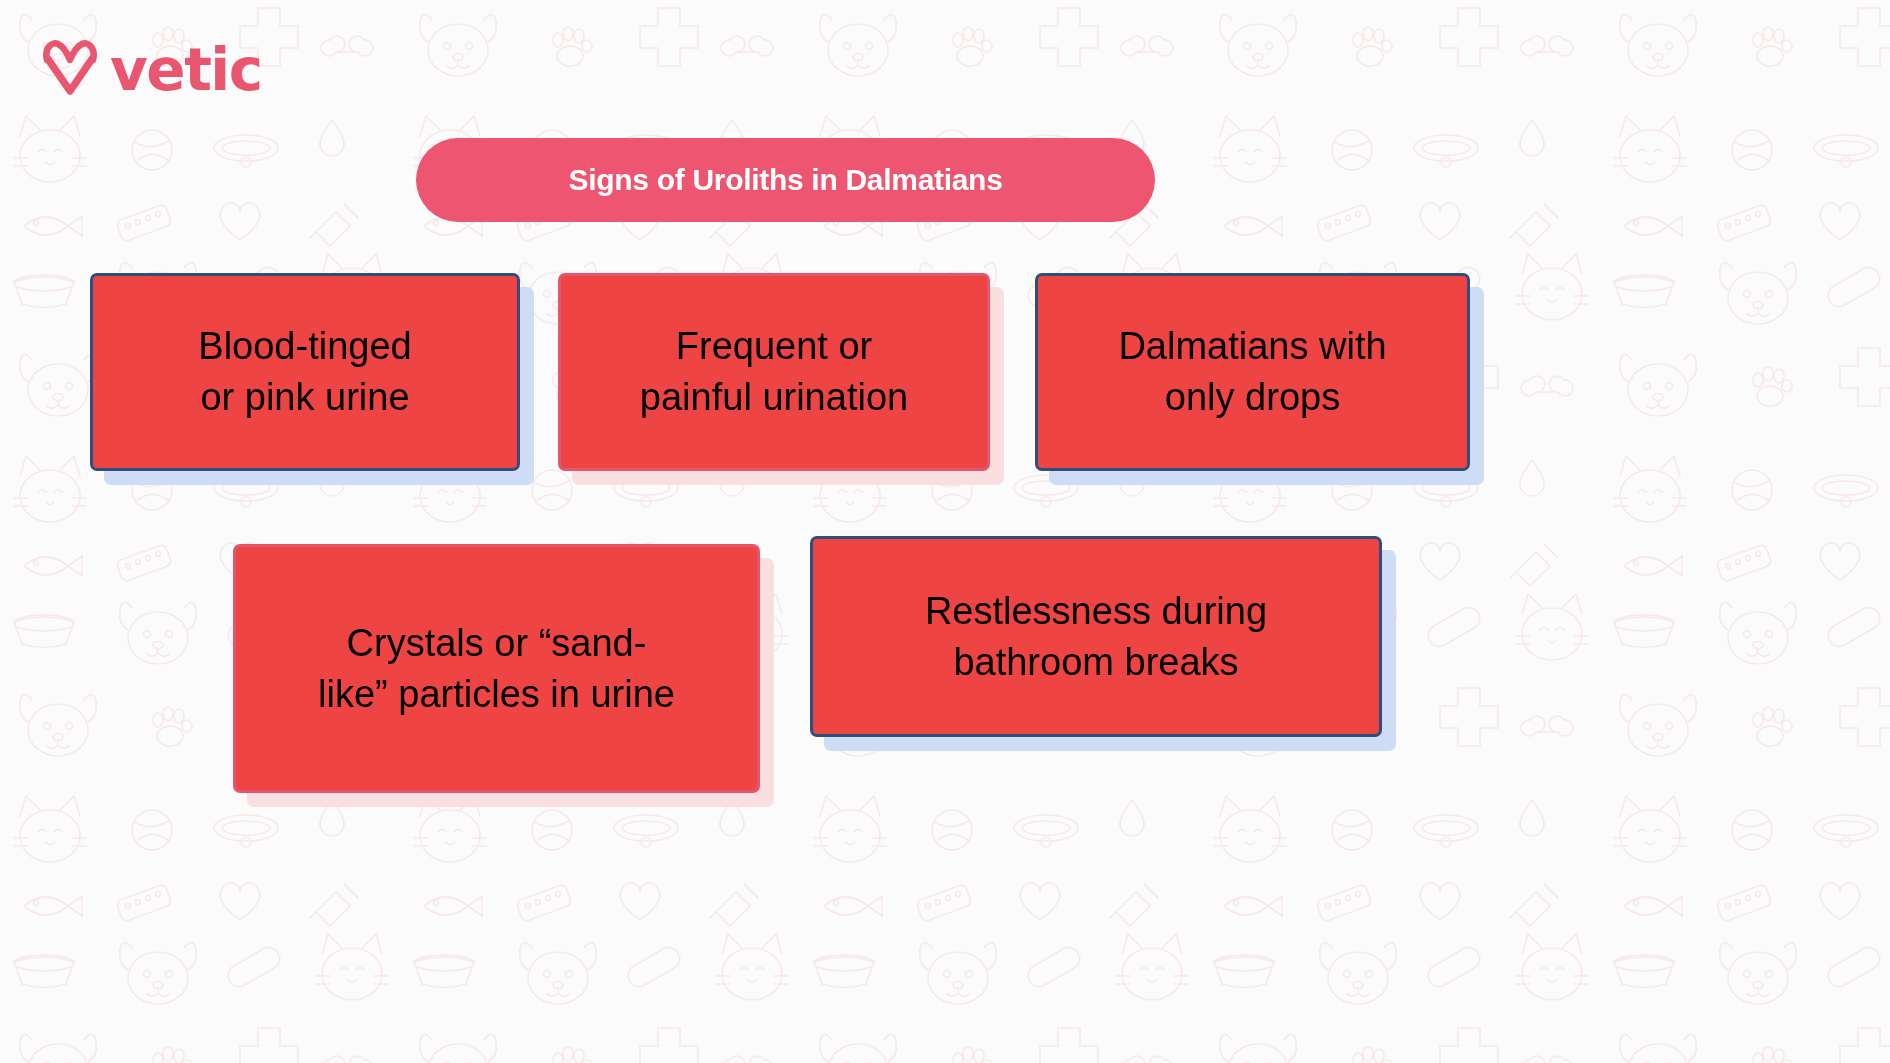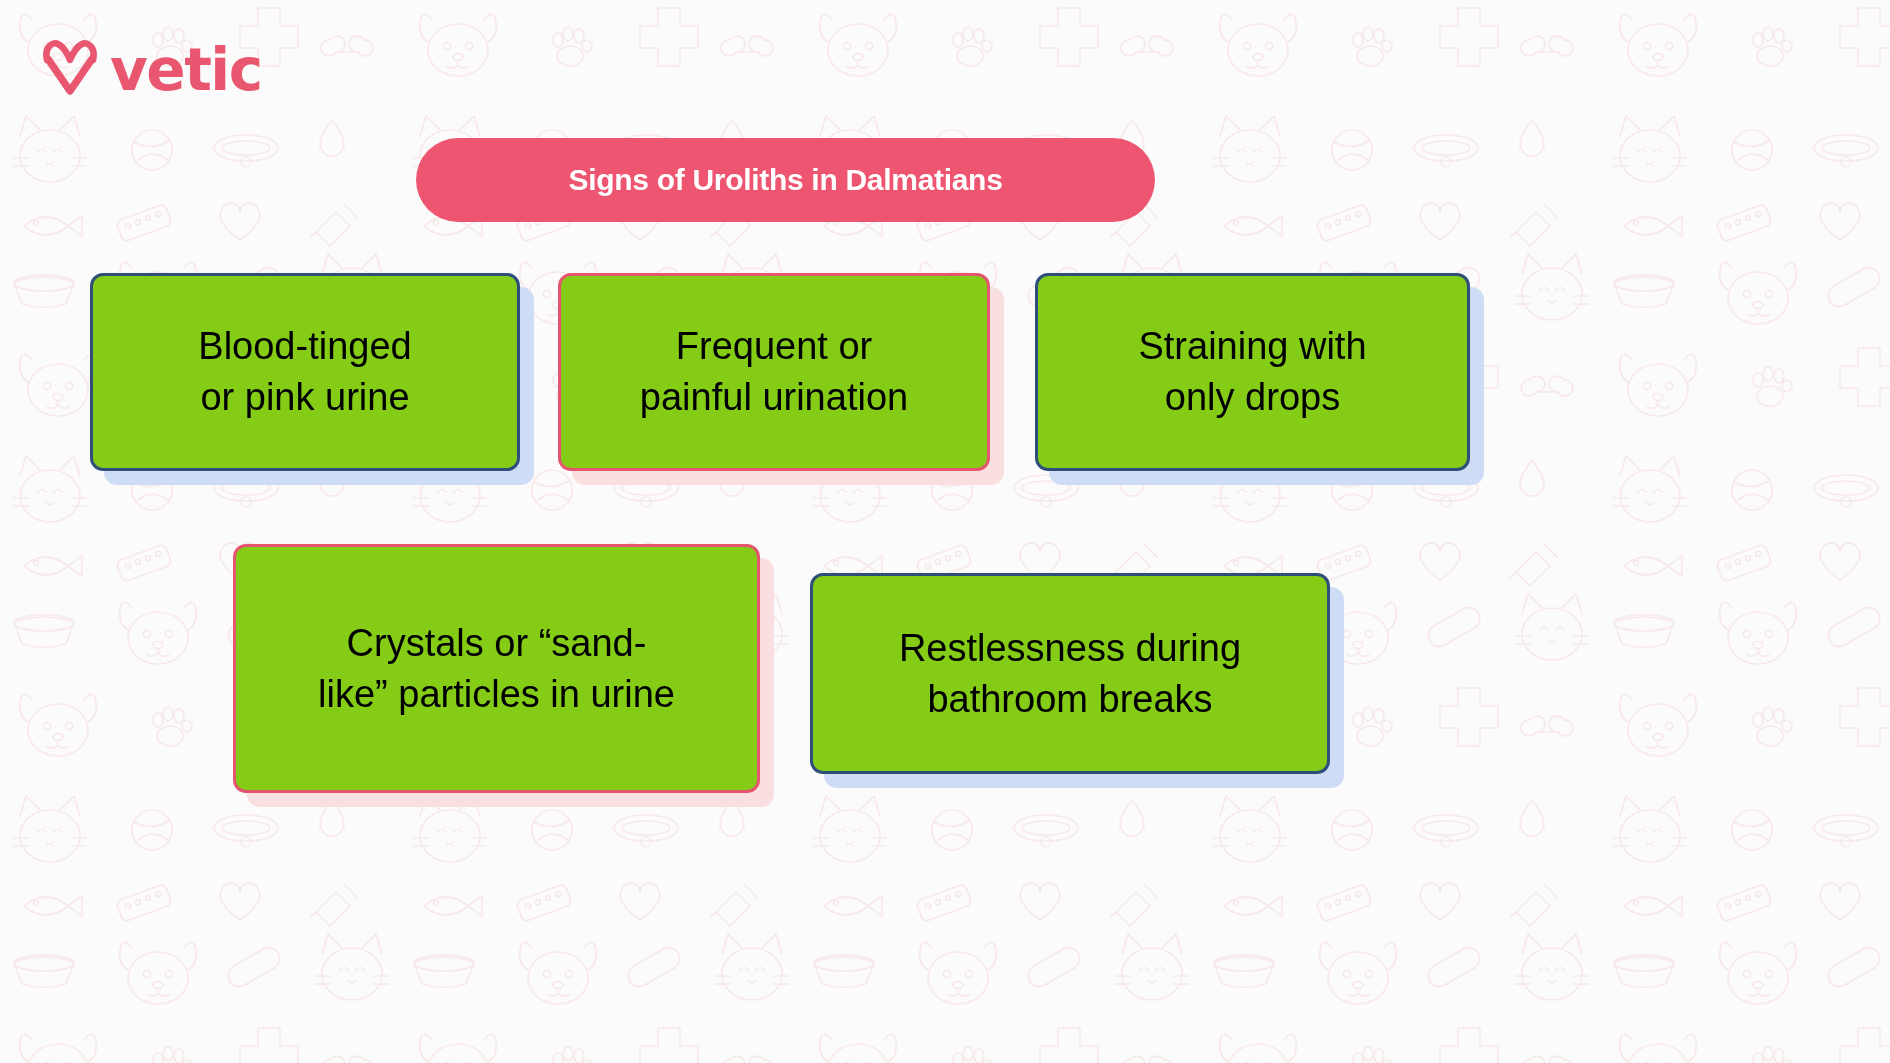--- a/index.html
+++ b/index.html
@@ -69,22 +69,22 @@
     color: #ffffff;
     font-size: 30px;
     font-weight: 700;
     letter-spacing: -0.3px;
     white-space: nowrap;
   }
 
   
   .card {
     position: absolute;
-    background: #84cc16;
-    border-radius: 13px;
+    background: #ef4444;
+    border-radius: 7px;
     display: flex;
     align-items: center;
     justify-content: center;
     box-sizing: border-box;
     z-index: 3;
   }
   .card .card-text {
     color: #000000;
     font-size: 38px;
     font-weight: 400;
@@ -224,27 +224,27 @@
     <span class="card-text">Blood-tinged
 or pink urine</span>
   </div>
 
   <div class="card pink" style="left:558px; top:273px; width:432px; height:198px;">
     <span class="card-text">Frequent or
 painful urination</span>
   </div>
 
   <div class="card navy" style="left:1035px; top:273px; width:435px; height:198px;">
-    <span class="card-text">Straining with
+    <span class="card-text">Dalmatians with
 only drops</span>
   </div>
 
   <div class="card pink" style="left:233px; top:544px; width:527px; height:249px;">
     <span class="card-text">Crystals or “sand-
 like” particles in urine</span>
   </div>
 
-  <div class="card navy" style="left:810px; top:536px; width:520px; height:201px;margin-top:37px;">
+  <div class="card navy" style="left:810px; top:536px; width:572px; height:201px;">
     <span class="card-text">Restlessness during
 bathroom breaks</span>
   </div>
 
 </div>
 
 </body></html>

